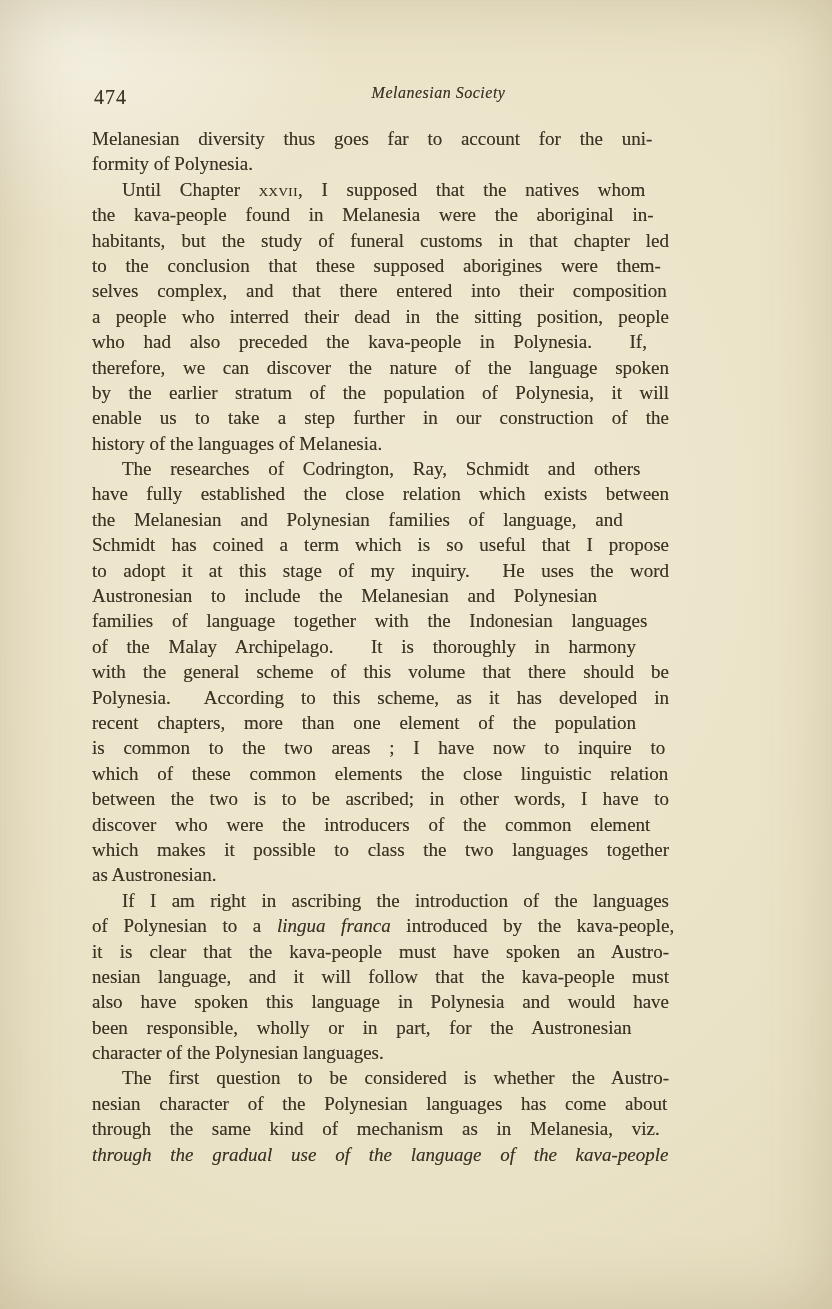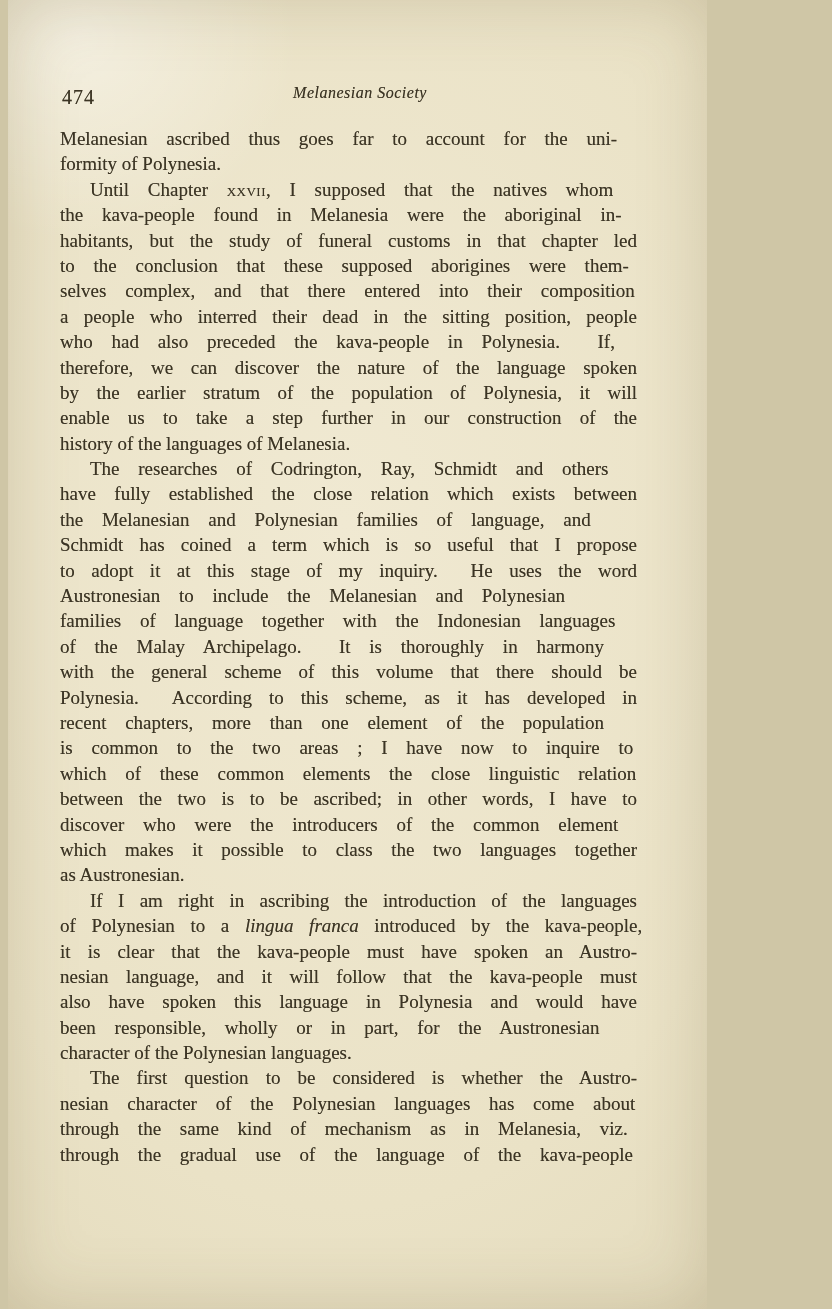--- a/index.html
+++ b/index.html
@@ -3,29 +3,28 @@
 <meta charset="utf-8">
 <style>
   html, body { margin: 0; padding: 0; }
   body {
     width: 832px; height: 1309px; overflow: hidden;
     background: #cfc6a6;
     font-family: "Liberation Serif", "DejaVu Serif", serif;
   }
   .page-scan {
     position: relative;
-    width: 699px; height: 1309px;
+    width: 832px; height: 1309px;
     box-sizing: border-box;
-    padding: 84px 127px 0 52px;
+    padding: 84px 127px 0 92px;
     background:
       radial-gradient(45% 22% at 10% 3%, rgba(255,255,255,0.45), rgba(255,255,255,0) 70%),
       radial-gradient(120% 95% at 48% 40%, #f0e9d2 0%, var(--paper, #eae2c6) 55%, #e2d9ba 85%, #d8cdab 100%);
     box-shadow: inset 0 0 70px rgba(110, 92, 52, 0.22);
     color: var(--ink, #3b3424);
-    margin-left: 8px;
   }
   .page-header {
     position: relative;
     height: 28px;
     margin-bottom: 14px;
     text-shadow: 0 0 0.6px rgba(59,52,36,0.55);
   }
   .page-number {
     position: absolute; left: 2px; top: 2px;
     font-size: 20px; letter-spacing: 1px;
@@ -54,21 +53,21 @@
 </head>
 <body>
 
 <div class="page-scan">
   <header class="page-header">
     <span class="page-number">474</span>
     <span class="running-title">Melanesian Society</span>
   </header>
   <main class="page-body">
       <div class="paragraph">
-        <div class="line" style="word-spacing: 14px;"><span class="line-inner"><span>Melanesian ascribed thus goes far to account for the uni-</span></span></div>
+        <div class="line" style="word-spacing: 14px;"><span class="line-inner"><span>Melanesian diversity thus goes far to account for the uni-</span></span></div>
         <div class="line last"><span class="line-inner"><span>formity of Polynesia.</span></span></div>
       </div>
       <div class="paragraph">
         <div class="line indent" style="word-spacing: 14px;"><span class="line-inner"><span>Until Chapter </span><span class="smallcaps">xxvii</span><span>, I supposed that the natives whom</span></span></div>
         <div class="line" style="word-spacing: 14px;"><span class="line-inner"><span>the kava-people found in Melanesia were the aboriginal in-</span></span></div>
         <div class="line" style="word-spacing: 11.3187px;"><span class="line-inner"><span>habitants, but the study of funeral customs in that chapter led</span></span></div>
         <div class="line" style="word-spacing: 14px;"><span class="line-inner"><span>to the conclusion that these supposed aborigines were them-</span></span></div>
         <div class="line" style="word-spacing: 14px;"><span class="line-inner"><span>selves complex, and that there entered into their composition</span></span></div>
         <div class="line" style="word-spacing: 10.5813px;"><span class="line-inner"><span>a people who interred their dead in the sitting position, people</span></span></div>
         <div class="line" style="word-spacing: 14px;"><span class="line-inner"><span>who had also preceded the kava-people in Polynesia.  If,</span></span></div>
@@ -102,16 +101,16 @@
         <div class="line" style="word-spacing: 12.3234px;"><span class="line-inner"><span>it is clear that the kava-people must have spoken an Austro-</span></span></div>
         <div class="line" style="word-spacing: 12.6372px;"><span class="line-inner"><span>nesian language, and it will follow that the kava-people must</span></span></div>
         <div class="line" style="word-spacing: 13.1615px;"><span class="line-inner"><span>also have spoken this language in Polynesia and would have</span></span></div>
         <div class="line" style="word-spacing: 14px;"><span class="line-inner"><span>been responsible, wholly or in part, for the Austronesian</span></span></div>
         <div class="line last"><span class="line-inner"><span>character of the Polynesian languages.</span></span></div>
       </div>
       <div class="paragraph">
         <div class="line indent" style="word-spacing: 12.2917px;"><span class="line-inner"><span>The first question to be considered is whether the Austro-</span></span></div>
         <div class="line" style="word-spacing: 14px;"><span class="line-inner"><span>nesian character of the Polynesian languages has come about</span></span></div>
         <div class="line" style="word-spacing: 14px;"><span class="line-inner"><span>through the same kind of mechanism as in Melanesia, viz.</span></span></div>
-        <div class="line" style="word-spacing: 14px;"><span class="line-inner"><span>through the gradual use of the language of the kava-people</span></span></div>
+        <div class="line" style="word-spacing: 14px; font-style: italic;"><span class="line-inner"><span>through the gradual use of the language of the kava-people</span></span></div>
       </div>
     </main>
 </div>
 
 </body></html>

